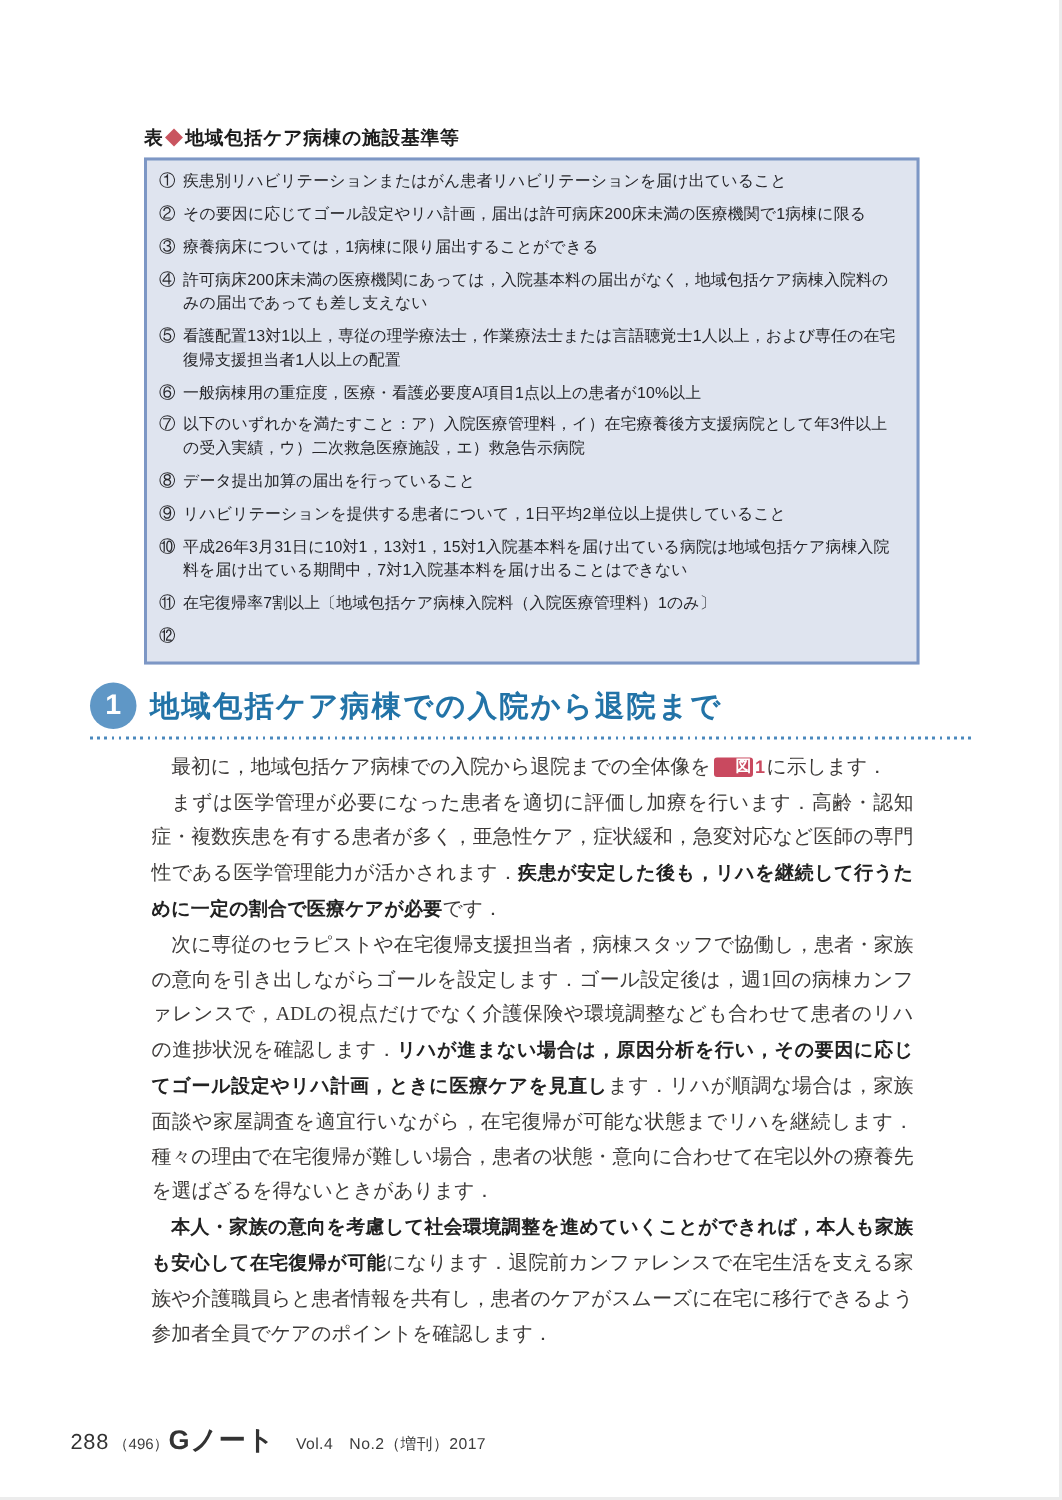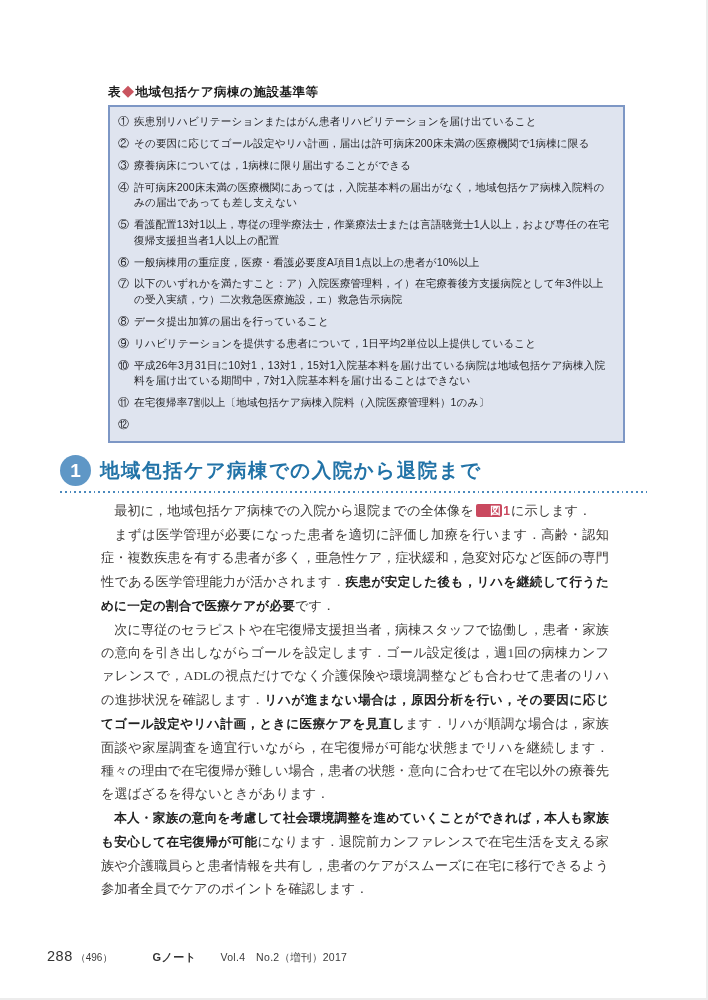--- a/index.html
+++ b/index.html
@@ -10,21 +10,21 @@
   }
   .page{
     position:relative;
     width:708px;height:1000px;
     background:#ffffff;
     overflow:hidden;
     box-shadow:inset -2px 0 0 #ececec, inset 0 -2px 0 #ececec;
   }
 
   
-  .table-wrap{position:absolute;left:108px;top:84px;width:517px;}
+  .table-wrap{position:absolute;left:96px;top:84px;width:517px;}
   .table-title{
     font-size:12.5px;font-weight:bold;color:#1c1c1c;
     letter-spacing:.5px;margin-bottom:4px;
     font-family:"Liberation Sans", sans-serif;
   }
   .table-title .diamond{font-size:12px;margin:0 1px;}
   .std-table{
     background:#dfe4ef;
     border:2px solid #7d97c5;
     padding:4px 9px 5px 8px;
@@ -103,22 +103,22 @@
 
   
   .footer{
     position:absolute;left:47px;top:948px;
     display:flex;align-items:baseline;
     color:#333333;
     font-family:"Liberation Sans", sans-serif;
   }
   .f-page{font-size:14.5px;letter-spacing:.5px;}
   .f-page-sub{font-size:10px;margin-left:3px;color:#3c3c3c;}
-  .f-journal{font-size:11px;font-weight:600;margin-left:40px;letter-spacing:.5px;}
-  .f-issue{font-size:10.5px;margin-left:24px;color:#3c3c3c;letter-spacing:.3px;}
+  .f-journal{font-size:18px;font-weight:600;letter-spacing:.5px;}
+  .f-issue{font-size:10.5px;margin-left:14px;color:#3c3c3c;letter-spacing:.3px;}
 </style>
 </head>
 <body>
 
 <div class="page">
 
   <div class="table-wrap">
     <div class="table-title">
       <span>表</span><span class="diamond" style="color:#c9545f;">◆</span><span>地域包括ケア病棟の施設基準等</span>
     </div>

